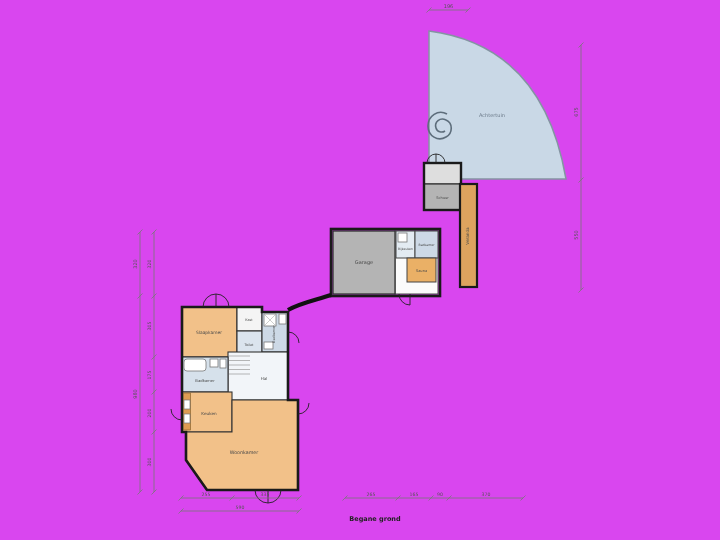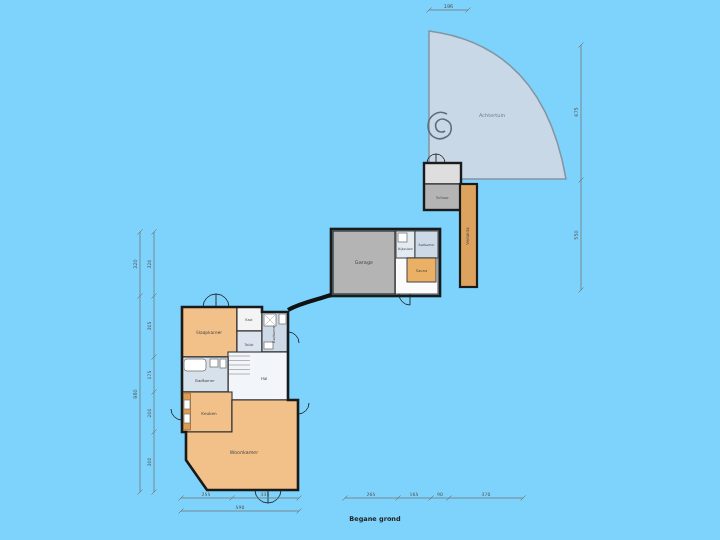--- a/index.html
+++ b/index.html
@@ -1,16 +1,16 @@
 <!DOCTYPE html>
 <html><head>
 <meta charset="utf-8">
 <style>
   html,body{margin:0;padding:0;background:#ffffff;}
-  .canvas{position:relative;width:720px;height:540px;background:#7dd3fc;overflow:hidden;
+  .canvas{position:relative;width:720px;height:540px;background:#d946ef;overflow:hidden;
           font-family:"DejaVu Sans", sans-serif;}
   svg{position:absolute;left:0;top:0;}
   svg text{font-family:"DejaVu Sans", sans-serif;}
   .room-label{fill:#4a4a4a;}
   .dim-label{fill:#555555;}
 </style>
 </head>
 <body>
 
 <div class="canvas">

